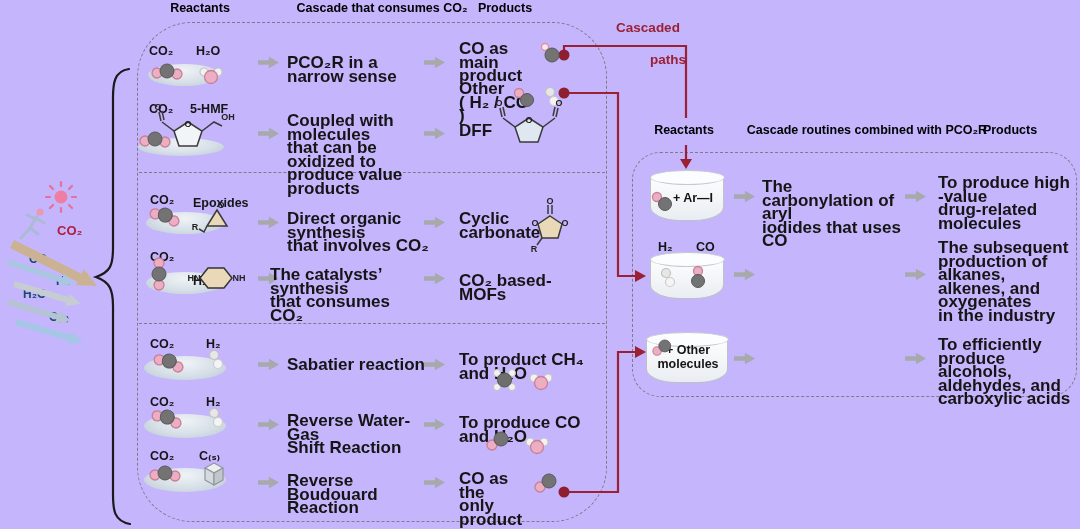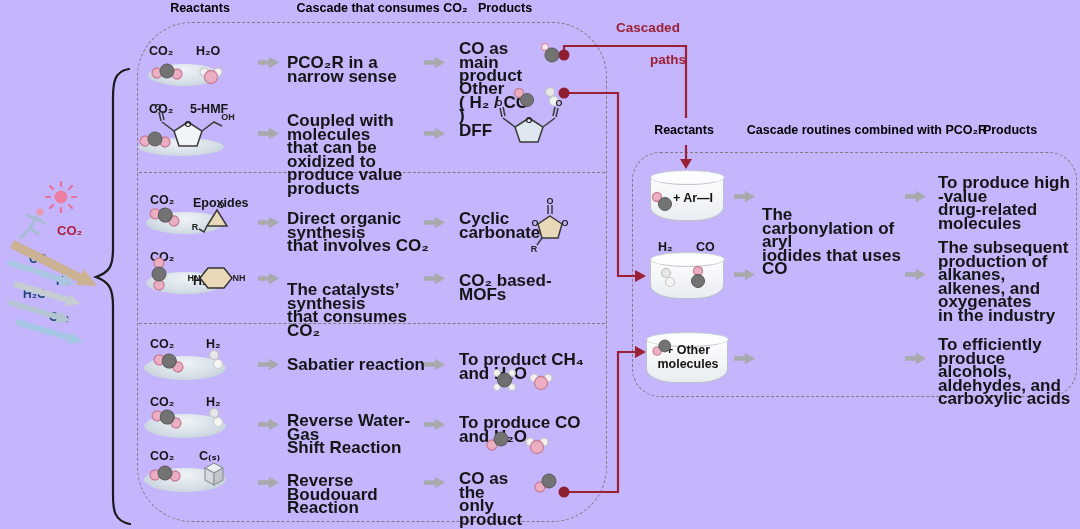--- a/index.html
+++ b/index.html
@@ -78,21 +78,21 @@
   <div class="t" style="left:287px;top:212px;width:150px;">Direct organic synthesis
 that involves CO₂</div>
   <div class="barrow" style="left:424px;top:216px;"></div>
   <div class="t" style="left:459px;top:212px;width:70px;">Cyclic
 carbonates</div>
 
   <div class="t lab" style="left:150px;top:251px;">CO₂</div>
   <div class="t lab" style="left:193px;top:251px;margin-top:24px;">H₂PZ</div>
   <div class="dish" style="left:146px;top:272px;width:78px;height:22px;"></div>
   <div class="barrow" style="left:258px;top:272px;"></div>
-  <div class="t" style="left:287px;top:268px;width:150px;margin-top:15px;">The catalysts’ synthesis
+  <div class="t" style="left:270px;top:268px;width:150px;">The catalysts’ synthesis
 that consumes CO₂</div>
   <div class="barrow" style="left:424px;top:272px;"></div>
   <div class="t" style="left:459px;top:274px;width:130px;">CO₂ based-MOFs</div>
 
   <div class="t lab" style="left:150px;top:338px;">CO₂</div>
   <div class="t lab" style="left:206px;top:338px;">H₂</div>
   <div class="dish" style="left:144px;top:356px;width:82px;height:24px;"></div>
   <div class="barrow" style="left:258px;top:358px;"></div>
   <div class="t" style="left:287px;top:358px;width:150px;">Sabatier reaction</div>
   <div class="barrow" style="left:424px;top:358px;"></div>
@@ -117,21 +117,21 @@
   <div class="t" style="left:459px;top:472px;width:75px;">CO as the
 only product</div>
 
   <div class="t hdr c" style="left:639px;top:124px;width:90px;">Reactants</div>
   <div class="t hdr c" style="left:737px;top:124px;width:260px;">Cascade routines combined with PCO₂R</div>
   <div class="t hdr c" style="left:962px;top:124px;width:96px;">Products</div>
 
   <div class="beaker" style="left:650px;top:178px;width:72px;height:42px;"></div>
   <div class="t lab c" style="left:664px;top:192px;width:58px;">+ Ar—I</div>
   <div class="barrow" style="left:734px;top:190px;"></div>
-  <div class="t" style="left:762px;top:180px;width:145px;margin-top:28px;">The carbonylation of aryl
+  <div class="t" style="left:762px;top:180px;width:145px;">The carbonylation of aryl
 iodides that uses CO</div>
   <div class="barrow" style="left:905px;top:190px;"></div>
   <div class="t" style="left:938px;top:176px;width:134px;">To produce high -value
 drug-related molecules</div>
 
   <div class="t lab" style="left:658px;top:241px;">H₂</div>
   <div class="t lab" style="left:696px;top:241px;">CO</div>
   <div class="beaker" style="left:650px;top:260px;width:72px;height:38px;"></div>
   <div class="barrow" style="left:734px;top:268px;"></div>
   <div class="barrow" style="left:905px;top:268px;"></div>

